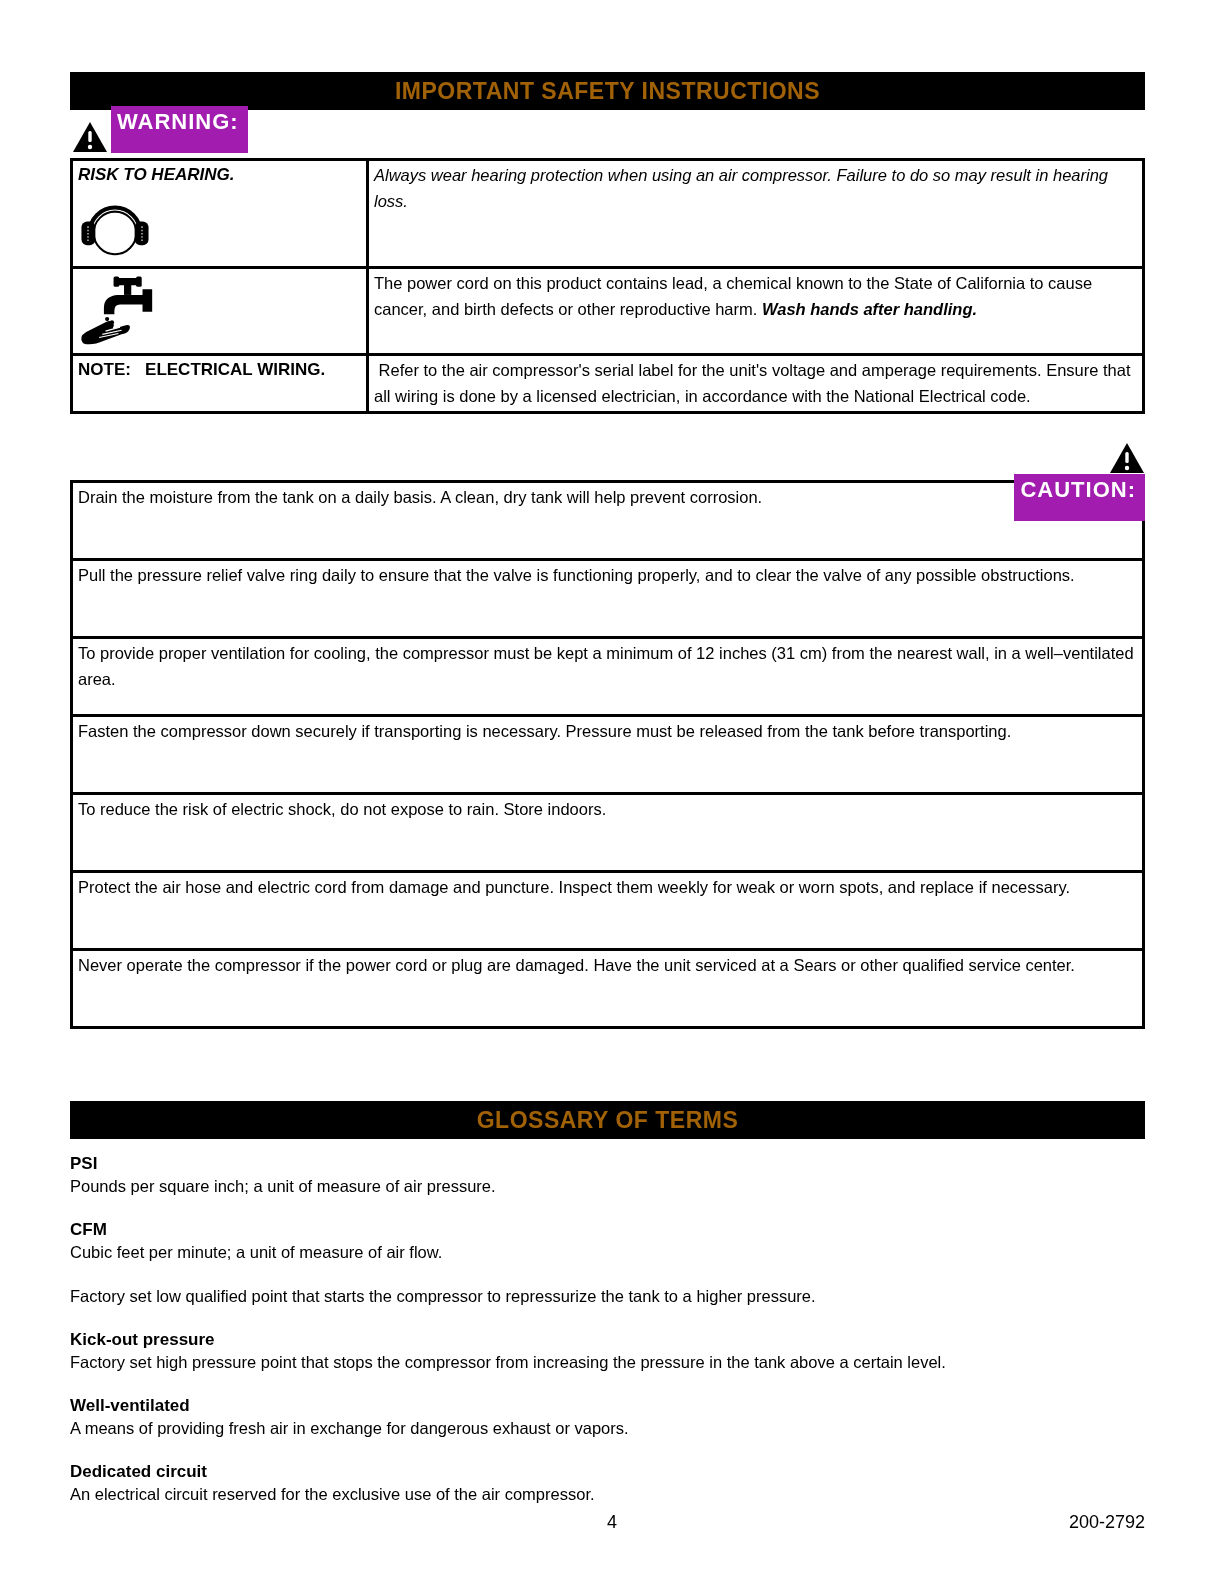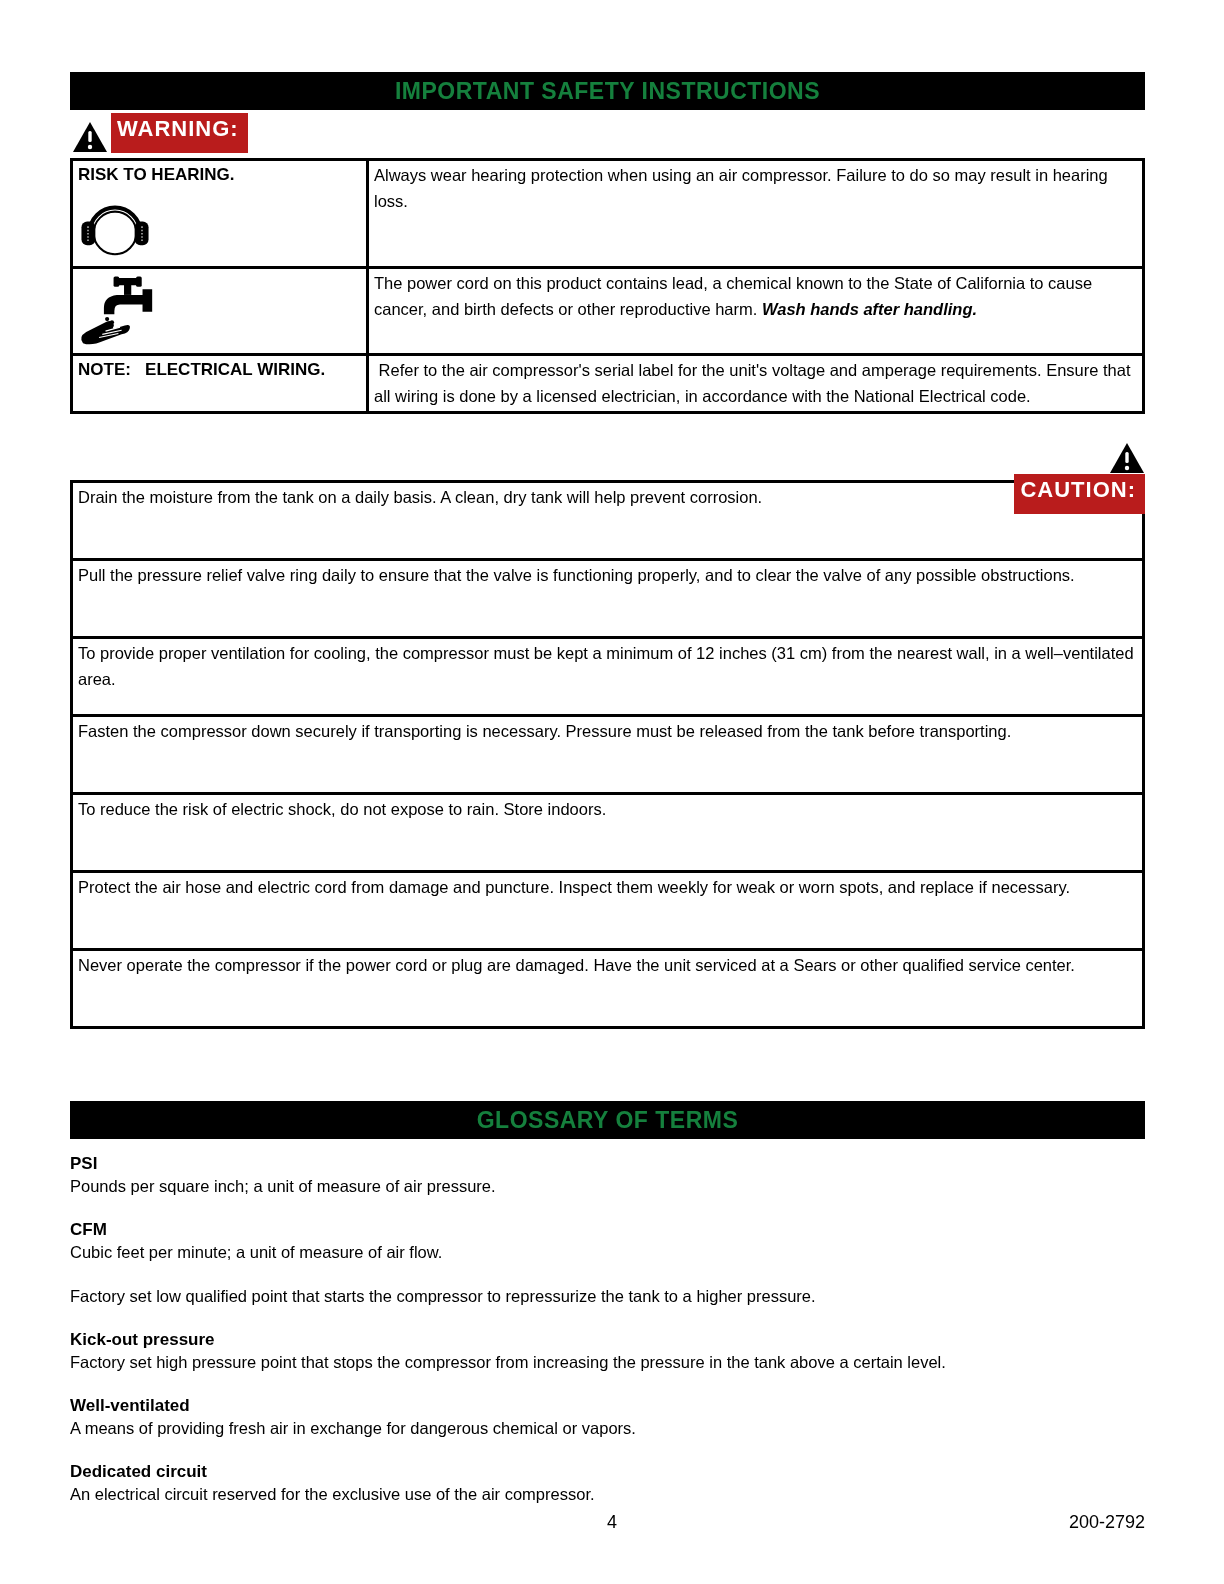--- a/index.html
+++ b/index.html
@@ -10,61 +10,61 @@
     background: #ffffff;
     font-family: "Liberation Sans", sans-serif;
     color: #000;
     overflow: hidden;
   }
   .content { padding: 72px 79px 0 70px; }
 
   
   .bar {
     background: #000;
-    color: #15803d;
+    color: #a16207;
     height: 38px;
     display: flex;
     align-items: center;
     justify-content: center;
     font-weight: bold;
     font-size: 23px;
     letter-spacing: 0.5px;
   }
 
   
   .alert-label {
     display: flex;
     align-items: flex-end;
     margin: 10px 0 5px 2px;
     height: 33px;
   }
   .tri-icon svg { width: 36px; height: 32px; display: block; }
   .alert-box {
-    background: #b91c1c;
+    background: #a21caf;
     color: #fff;
     font-weight: bold;
     font-size: 22px;
     line-height: 30px;
-    padding: 1px 9px 9px 6px;
+    padding: 1px 9px 16px 6px;
     margin-left: 3px;
     letter-spacing: 1px;
   }
 
   
   table { border-collapse: collapse; width: 100%; table-layout: fixed; }
   td {
     border: 3px solid #000;
     vertical-align: top;
     padding: 1px 6px 2px 5px;
     font-size: 16.5px;
     line-height: 26px;
   }
   .warning-table { margin-bottom: 0; }
   .warning-table .c1 { width: 282px; }
-  .warning-table .r1 td { height: 88px; }
+  .warning-table .r1 td { height: 88px; font-style: italic; }
   .warning-table .r2 td { height: 81px; }
   .warning-table .r3 td { height: 50px; }
   .cellhead { font-weight: bold; font-size: 17px; }
   .pre { white-space: pre-wrap; }
   .bi { font-weight: bold; font-style: italic; }
 
   .cell-icon { display: block; margin-top: 4px; }
   .cell-icon svg { display: block; }
 
   .caution-label { margin-top: 28px; flex-direction: column; }
@@ -216,21 +216,21 @@
       </div>
       <div class="gentry">
         <div class="gdef">Factory set low qualified point that starts the compressor to repressurize the tank to a higher pressure.</div>
       </div>
       <div class="gentry">
         <div class="gterm">Kick-out pressure</div>
         <div class="gdef">Factory set high pressure point that stops the compressor from increasing the pressure in the tank above a certain level.</div>
       </div>
       <div class="gentry">
         <div class="gterm">Well-ventilated</div>
-        <div class="gdef">A means of providing fresh air in exchange for dangerous chemical or vapors.</div>
+        <div class="gdef">A means of providing fresh air in exchange for dangerous exhaust or vapors.</div>
       </div>
       <div class="gentry">
         <div class="gterm">Dedicated circuit</div>
         <div class="gdef">An electrical circuit reserved for the exclusive use of the air compressor.</div>
       </div>
     </div>
 
   </div>
 
   <div class="footer">

